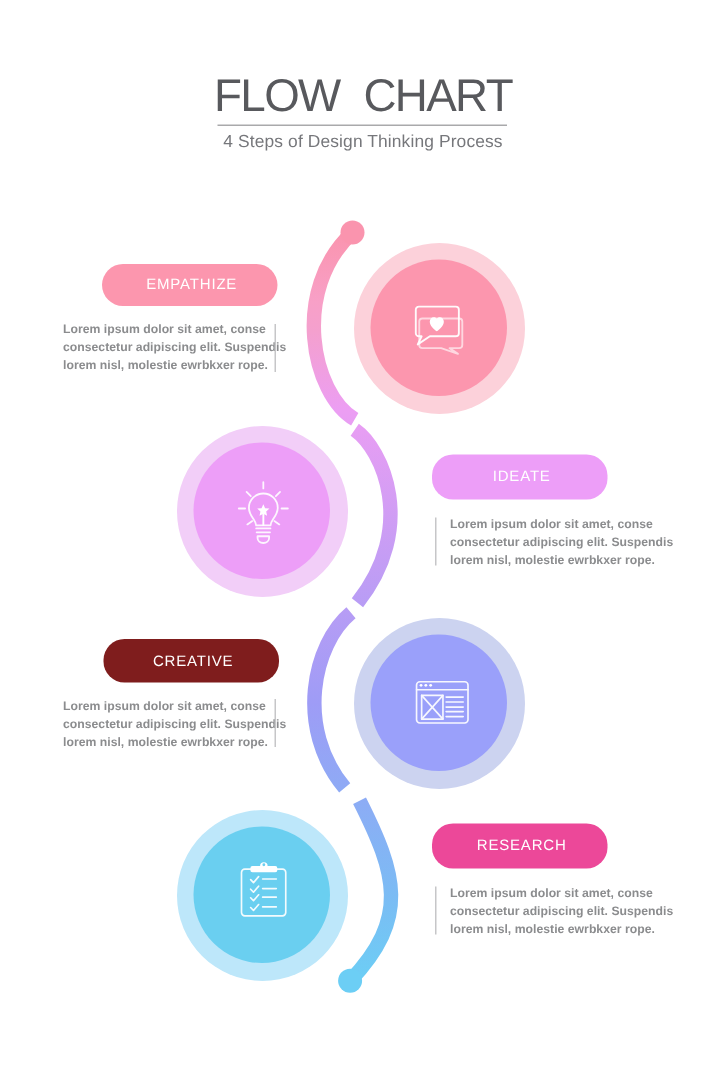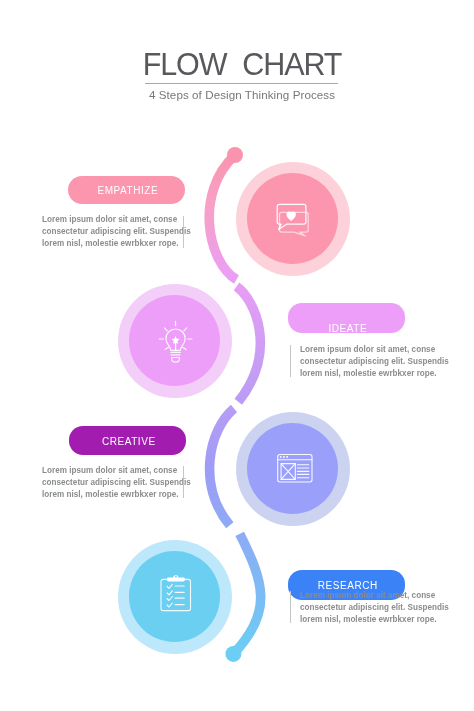--- a/index.html
+++ b/index.html
@@ -92,21 +92,21 @@
       <path d="M31.7 9.9 l-2.8 2.9"></path>
       <path d="M4.2 21.0 h4.2"></path>
       <path d="M36.9 21.0 h-4.2"></path>
       <path d="M9.9 31.6 l3.3 -2.2"></path>
       <path d="M31.2 31.6 l-3.3 -2.2"></path>
     </g>
     <path d="M20.55 18.10 L21.74 20.76 L24.64 21.07 L22.47 23.02 L23.08 25.88 L20.55 24.42 L18.02 25.88 L18.63 23.02 L16.46 21.07 L19.36 20.76 Z" fill="#ffffff"></path>
     <path d="M19.95 23.6 h1.25 v9.0 h-1.25 Z" fill="#ffffff"></path>
   </svg>
 
-  <div class="pill" style="left:288px;top:303px;width:117px;height:30px;background:#ed9ef8;align-items:flex-end;">
+  <div class="pill" style="left:288px;top:303px;width:117px;height:30px;background:#ed9ef8;">
     <span>IDEATE</span>
   </div>
   <div class="blurb" style="left:300px;top:344px;width:133px;text-align:right;">
       <span class="bl">Lorem ipsum dolor sit amet, conse</span>
       <span class="bl">consectetur adipiscing elit. Suspendis</span>
       <span class="bl">lorem nisl, molestie ewrbkxer rope.</span>
     </div>
   <div class="vline" style="left:290px;top:345px;height:32px;"></div>
 
   <div class="ring" style="left:236px;top:412px;width:114px;height:114px;background:#ccd3f0;"></div>
@@ -121,21 +121,21 @@
       <path d="M22.4 16.0 h11.4"></path>
       <path d="M22.4 19.4 h11.4"></path>
       <path d="M22.4 22.4 h11.4"></path>
       <path d="M22.4 25.7 h11.4"></path>
     </g>
     <circle cx="5.7" cy="4.9" r="0.95" fill="#ffffff"></circle>
     <circle cx="8.9" cy="4.9" r="0.95" fill="#ffffff"></circle>
     <circle cx="12.1" cy="4.9" r="0.95" fill="#ffffff"></circle>
   </svg>
 
-  <div class="pill" style="left:69px;top:426px;width:117px;height:29px;background:#a21caf;">
+  <div class="pill" style="left:69px;top:426px;width:117px;height:29px;background:#7f1d1d;">
     <span>CREATIVE</span>
   </div>
   <div class="blurb" style="left:42px;top:465px;width:133px;text-align:right;">
       <span class="bl">Lorem ipsum dolor sit amet, conse</span>
       <span class="bl">consectetur adipiscing elit. Suspendis</span>
       <span class="bl">lorem nisl, molestie ewrbkxer rope.</span>
     </div>
   <div class="vline" style="left:183px;top:466px;height:32px;"></div>
 
   <div class="ring" style="left:118px;top:540px;width:114px;height:114px;background:#bde7fa;"></div>
@@ -149,21 +149,21 @@
       <path d="M9.1 33.0 l1.9 2.0 3.4 -4.0"></path>
       <path d="M17.1 14.0 h9.1"></path>
       <path d="M17.1 20.4 h9.1"></path>
       <path d="M17.1 26.1 h9.1"></path>
       <path d="M17.1 32.6 h9.1"></path>
     </g>
     <path d="M15.4 5.4 a2.5 2.5 0 0 1 5.0 0 H25.5 a1.4 1.4 0 0 1 1.4 1.4 V8.1 a1.4 1.4 0 0 1 -1.4 1.4 H10.3 A1.4 1.4 0 0 1 8.9 8.1 V6.8 a1.4 1.4 0 0 1 1.4 -1.4 Z" fill="#ffffff"></path>
     <circle cx="17.9" cy="4.5" r="0.95" fill="#6acff0"></circle>
   </svg>
 
-  <div class="pill" style="left:288px;top:570px;width:117px;height:30px;background:#3b82f6;">
+  <div class="pill" style="left:288px;top:549px;width:117px;height:30px;background:#ec4899;">
     <span>RESEARCH</span>
   </div>
   <div class="blurb" style="left:300px;top:590px;width:133px;text-align:right;">
       <span class="bl">Lorem ipsum dolor sit amet, conse</span>
       <span class="bl">consectetur adipiscing elit. Suspendis</span>
       <span class="bl">lorem nisl, molestie ewrbkxer rope.</span>
     </div>
   <div class="vline" style="left:290px;top:591px;height:32px;"></div>
 
 </div>

